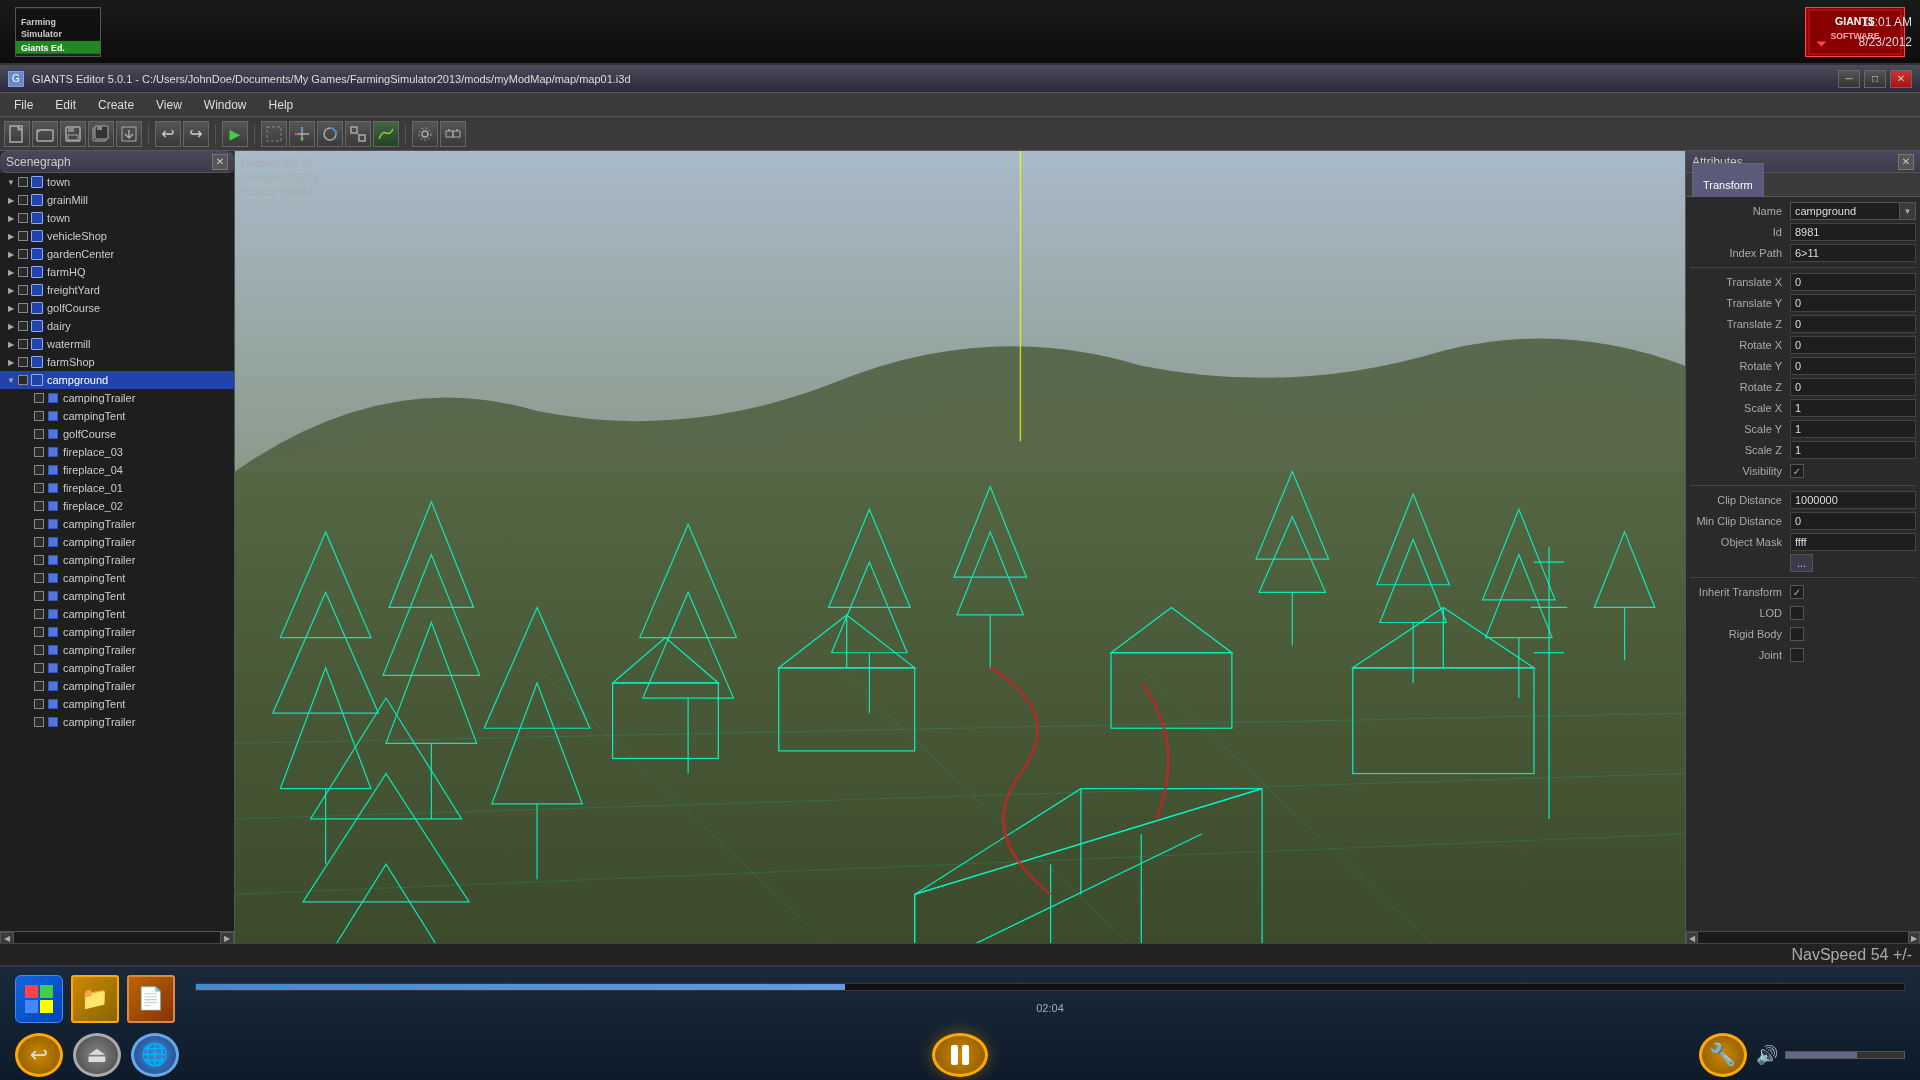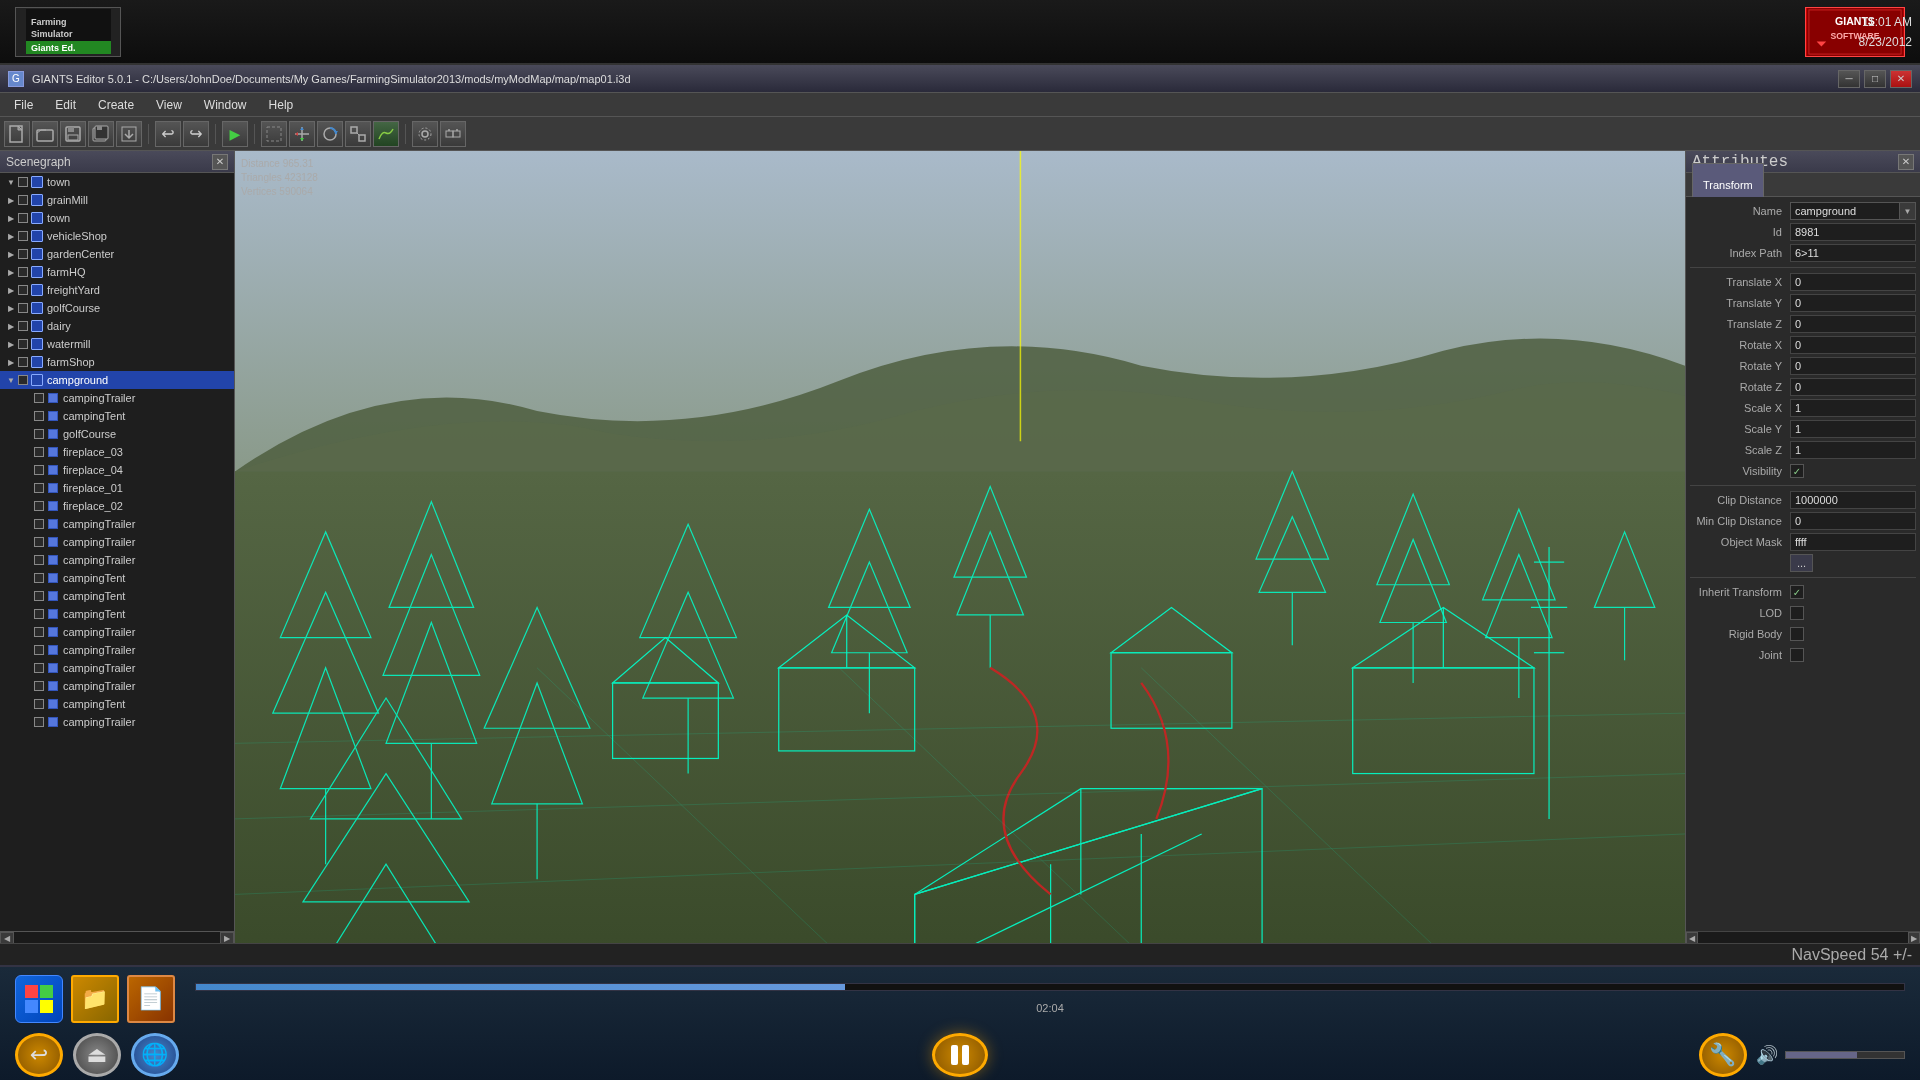--- a/index.html
+++ b/index.html
@@ -16,21 +16,21 @@
       position: relative;
       border-bottom: 2px solid #333;
     }
     #fs-logo {
       position: absolute;
       left: 15px;
       display: flex;
       align-items: center;
     }
     #fs-logo-box {
-      width: 106px;
+      width: 86px;
       height: 50px;
       background: #222;
       border: 1px solid #555;
       display: flex;
       align-items: center;
       justify-content: center;
       font-size: 9px;
       color: #ccc;
       text-align: center;
       line-height: 1.2;
@@ -176,20 +176,21 @@
       flex-direction: column;
       flex-shrink: 0;
     }
     #scenegraph-header {
       height: 22px;
       background: linear-gradient(180deg, #4a4a5a 0%, #3a3a4a 100%);
       display: flex;
       align-items: center;
       padding: 0 6px;
       border-bottom: 1px solid #555;
+      border-radius: 7px;
     }
     #scenegraph-title {
       font-size: 12px;
       color: #ccc;
       flex: 1;
     }
     #scenegraph-close {
       width: 16px;
       height: 16px;
       background: #555;
@@ -313,24 +314,23 @@
     }
     #attributes-header {
       height: 22px;
       background: linear-gradient(180deg, #4a4a5a 0%, #3a3a4a 100%);
       display: flex;
       align-items: center;
       padding: 0 6px;
       border-bottom: 1px solid #555;
     }
     #attributes-title {
-      font-size: 16px;
+      font-size: 12px;
       color: #ccc;
       flex: 1;
-      font-family: Liberation Mono, monospace;
     }
     #attributes-close {
       width: 16px;
       height: 16px;
       background: #555;
       border: 1px solid #777;
       display: flex;
       align-items: center;
       justify-content: center;
       font-size: 10px;

